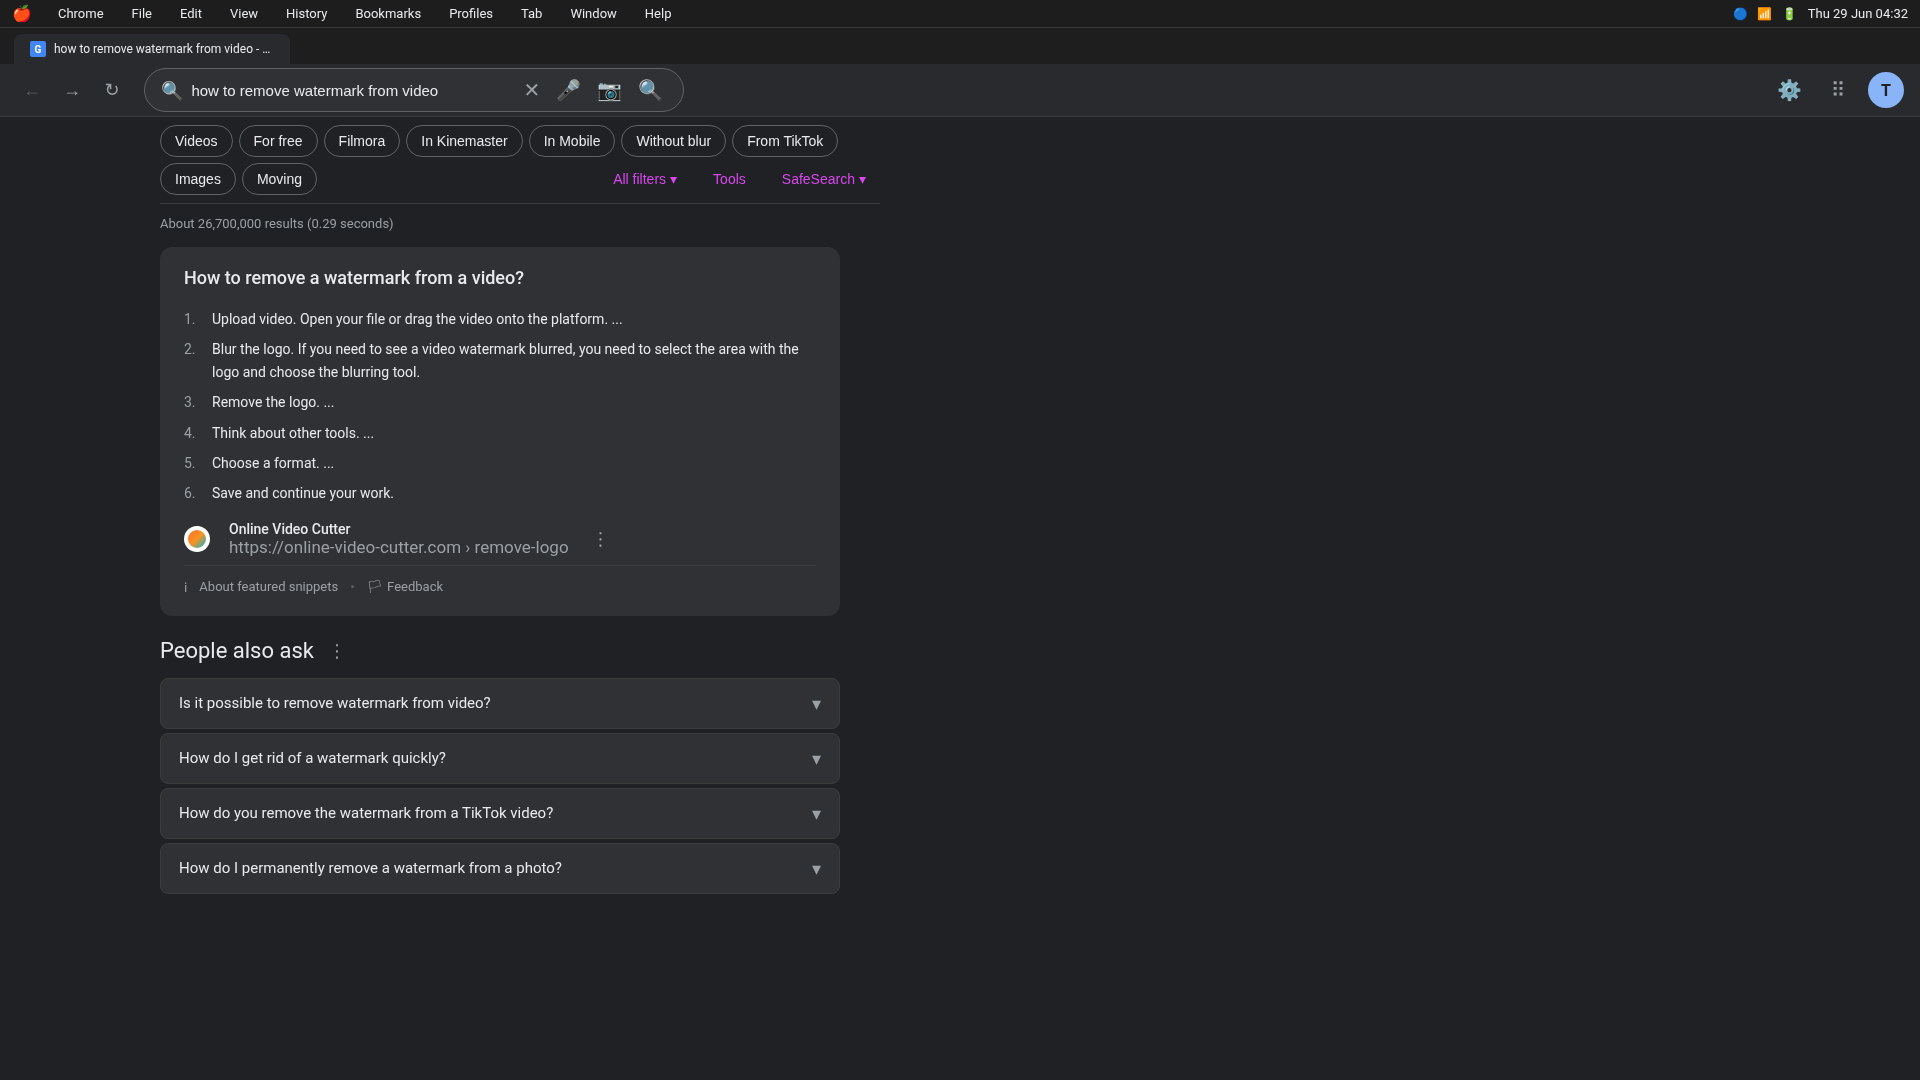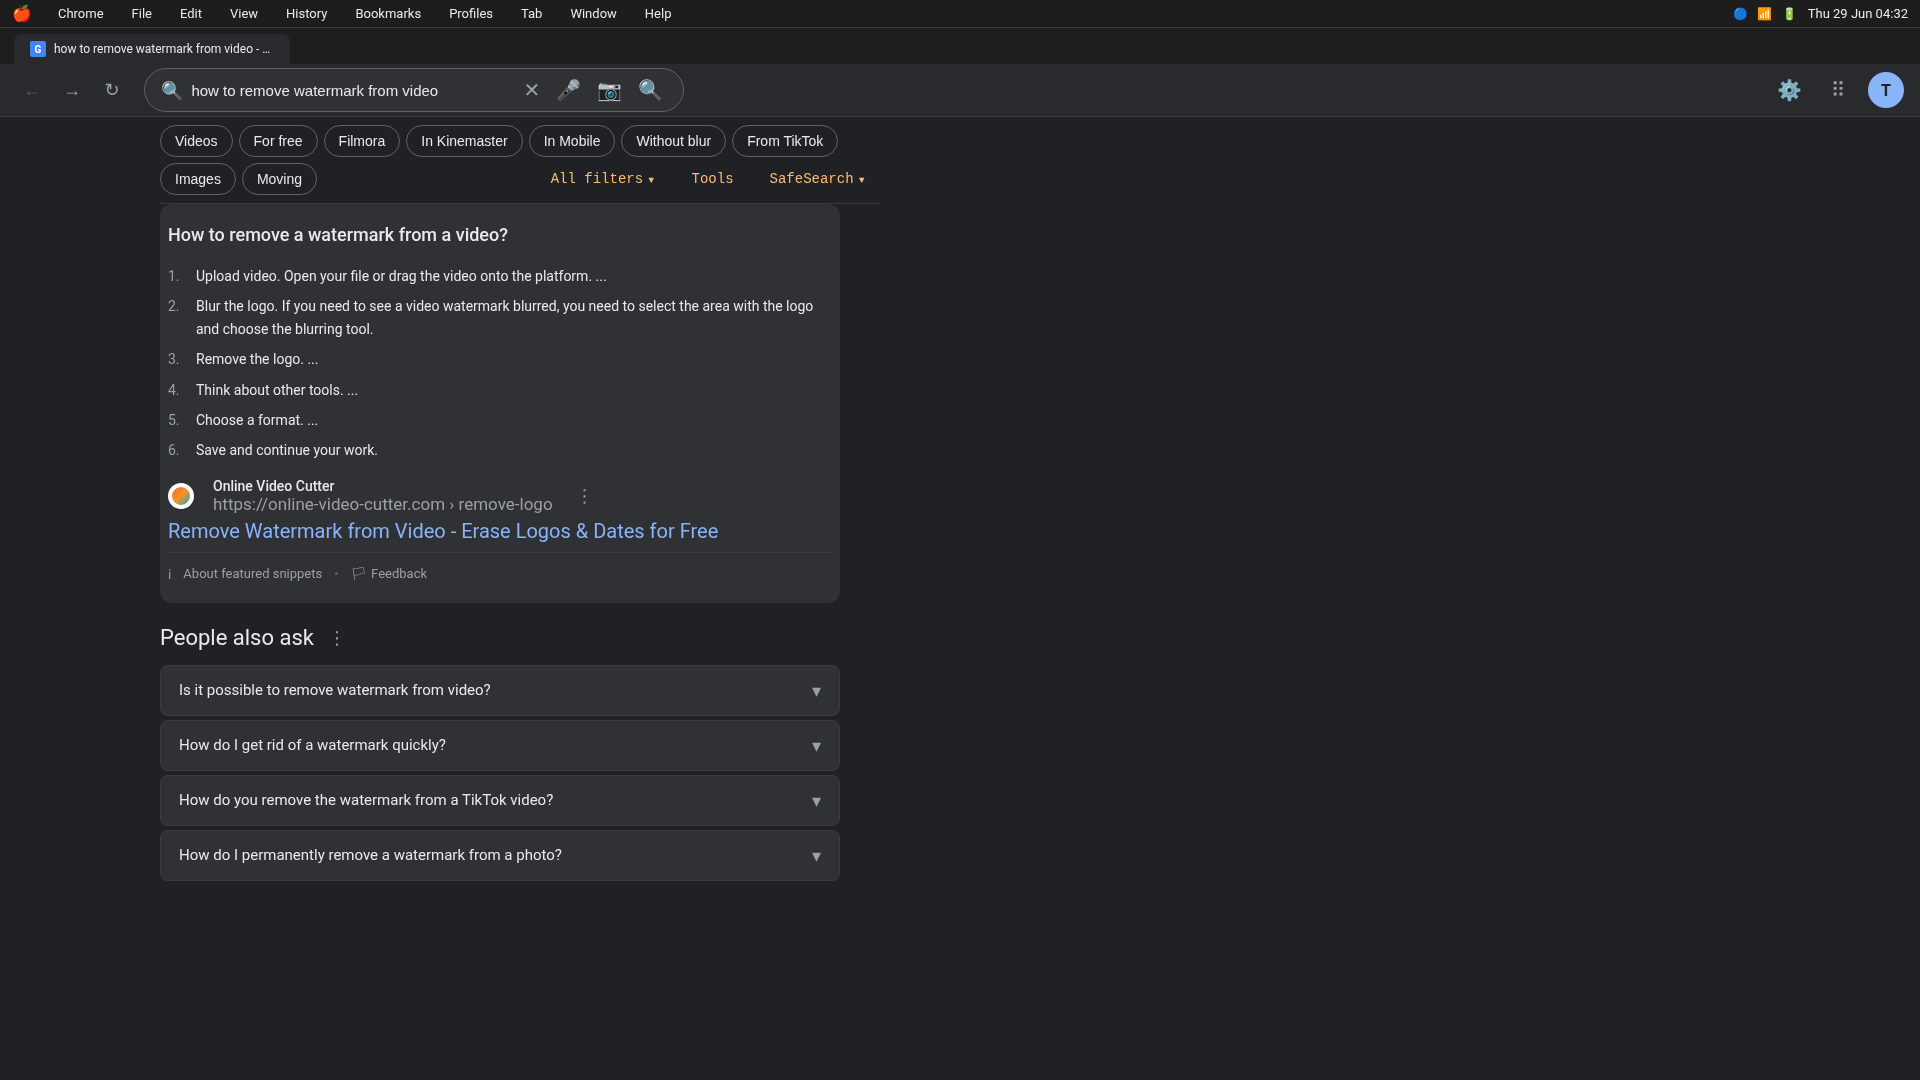--- a/index.html
+++ b/index.html
@@ -207,44 +207,43 @@
 
     .filter-right {
       margin-left: auto;
       display: flex;
       align-items: center;
       gap: 8px;
     }
     .filter-tab-text {
       padding: 7px 14px;
       background: none;
-      color: #fdba74;
+      color: #d946ef;
       font-size: 14px;
       cursor: pointer;
       border: none;
       border-radius: 20px;
       display: flex;
       align-items: center;
       gap: 4px;
       white-space: nowrap;
-      font-family: Liberation Mono, monospace;
     }
 
     
     .results-count {
       padding: 12px 0 16px;
       font-size: 13px;
       color: #9aa0a6;
     }
 
     
     .featured-snippet {
       background: #303134;
       border-radius: 12px;
-      padding: 20px 8px;
+      padding: 20px 24px;
       margin-bottom: 20px;
       max-width: 680px;
     }
     .snippet-question {
       font-size: 18px;
       font-weight: 500;
       color: #e8eaed;
       margin-bottom: 16px;
     }
     .snippet-list {
@@ -468,20 +467,21 @@
           <span>▾</span>
         </button>
         <button class="filter-tab-text">Tools</button>
         <button class="filter-tab-text">
           <span>SafeSearch</span>
           <span>▾</span>
         </button>
       </div>
     </div>
 
+    <p class="results-count">About 26,700,000 results (0.29 seconds)</p>
 
     <div class="featured-snippet">
       <p class="snippet-question">How to remove a watermark from a video?</p>
 
       <ol class="snippet-list">
         <li>
           <span class="num">1.</span>
           <span>Upload video. Open your file or drag the video onto the platform. ...</span>
         </li>
         <li>
@@ -510,21 +510,20 @@
         <div class="source-favicon">
           <div class="source-favicon-inner"></div>
         </div>
         <div>
           <div class="source-name">Online Video Cutter</div>
           <div class="source-url">https://online-video-cutter.com › remove-logo</div>
         </div>
         <button class="source-menu-btn">⋮</button>
       </div>
 
-      <a class="result-title-link" href="#">Remove Watermark from Video - Erase Logos &amp; Dates for Free</a>
 
       <div class="snippet-footer">
         <span style="color:#9aa0a6;">ℹ</span>
         <span class="feedback-link">About featured snippets</span>
         <span class="dot">•</span>
         <span class="feedback-link" style="display:flex;align-items:center;gap:4px;">
           <span>🏳</span>
           <span>Feedback</span>
         </span>
       </div>

